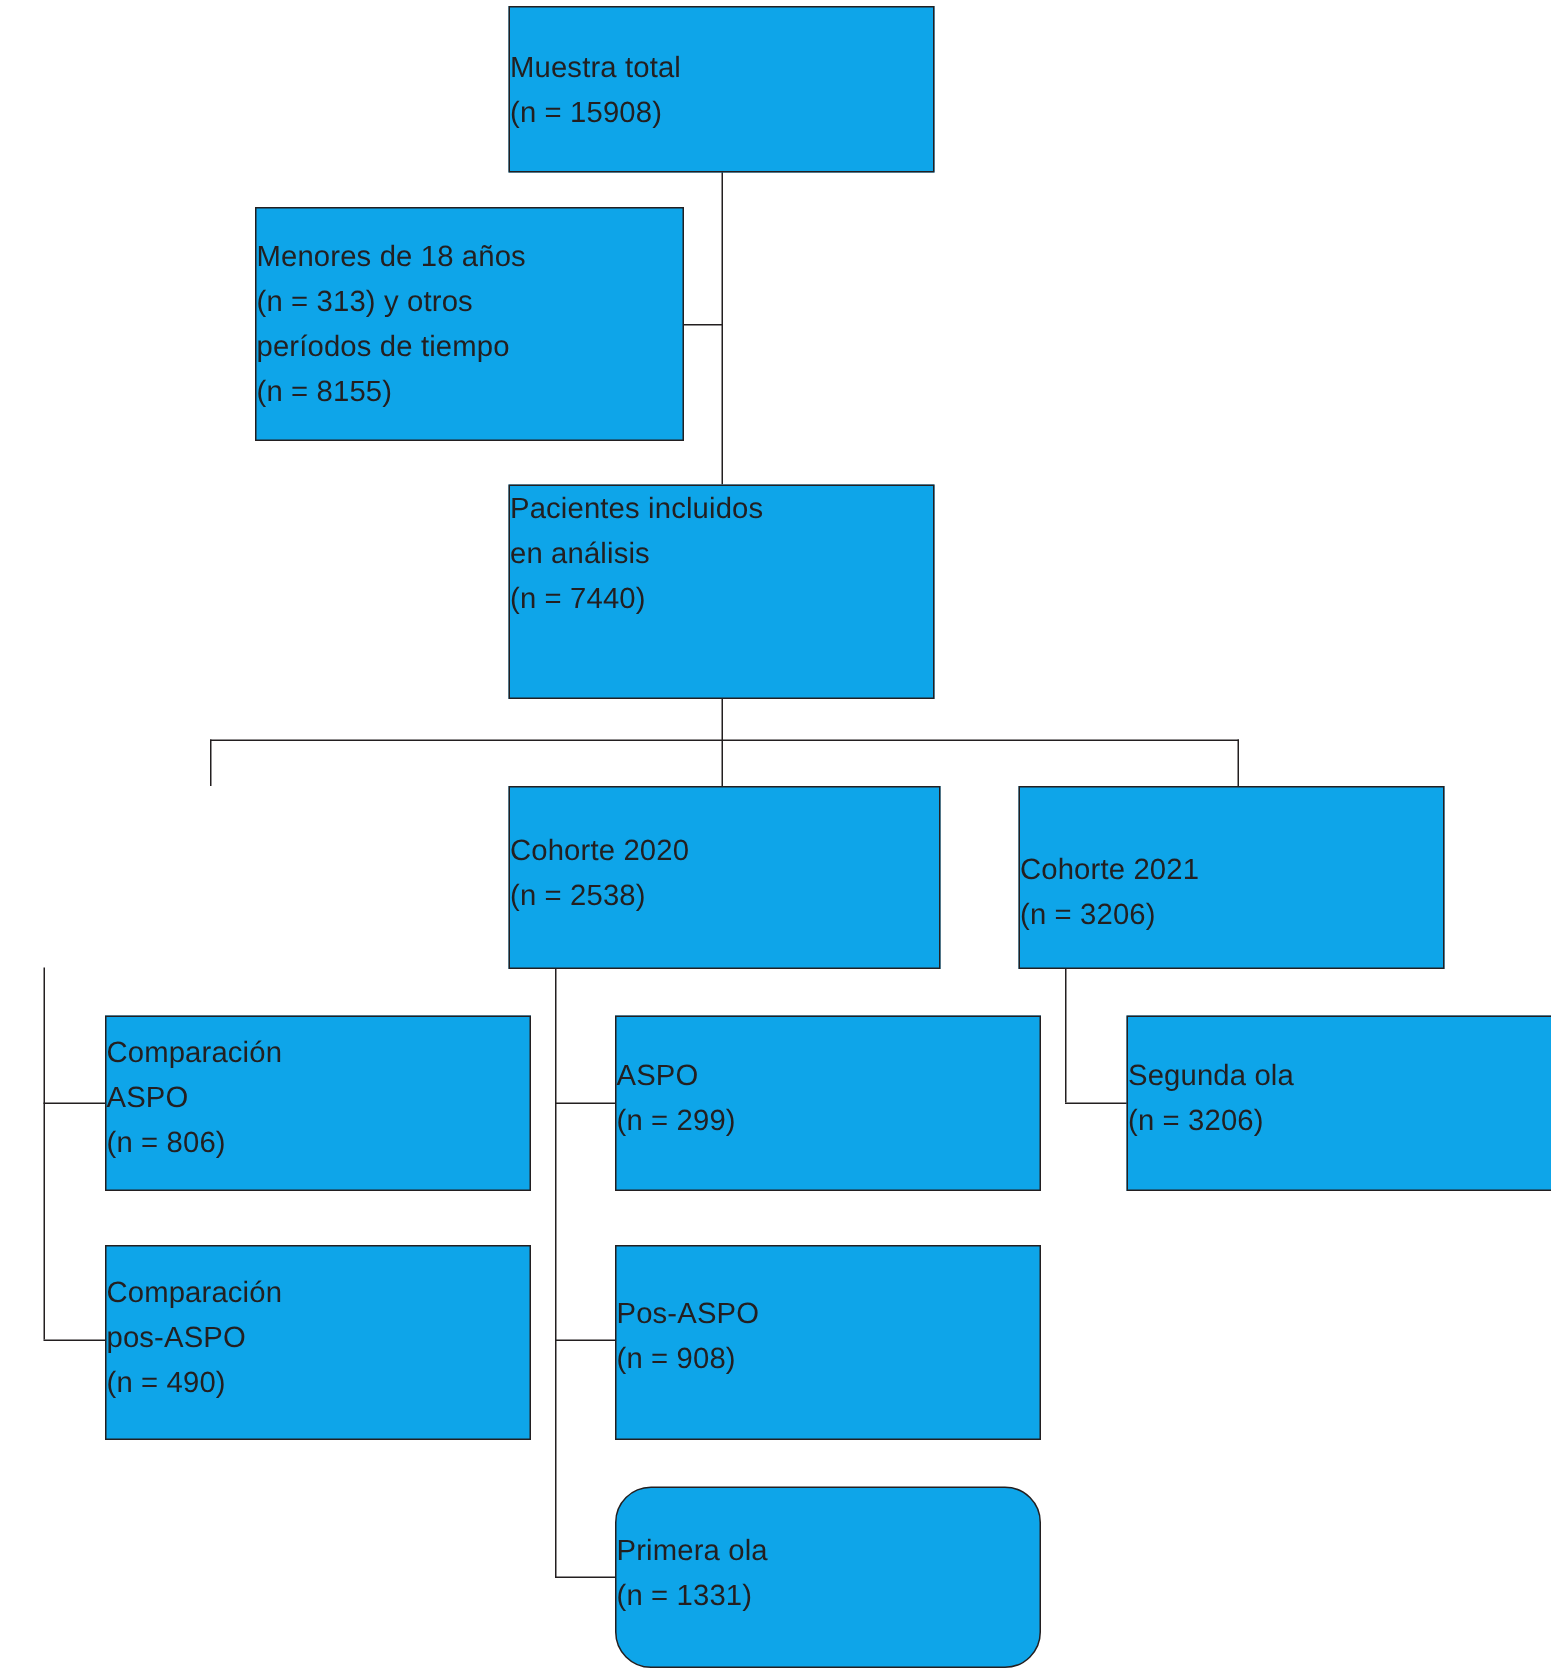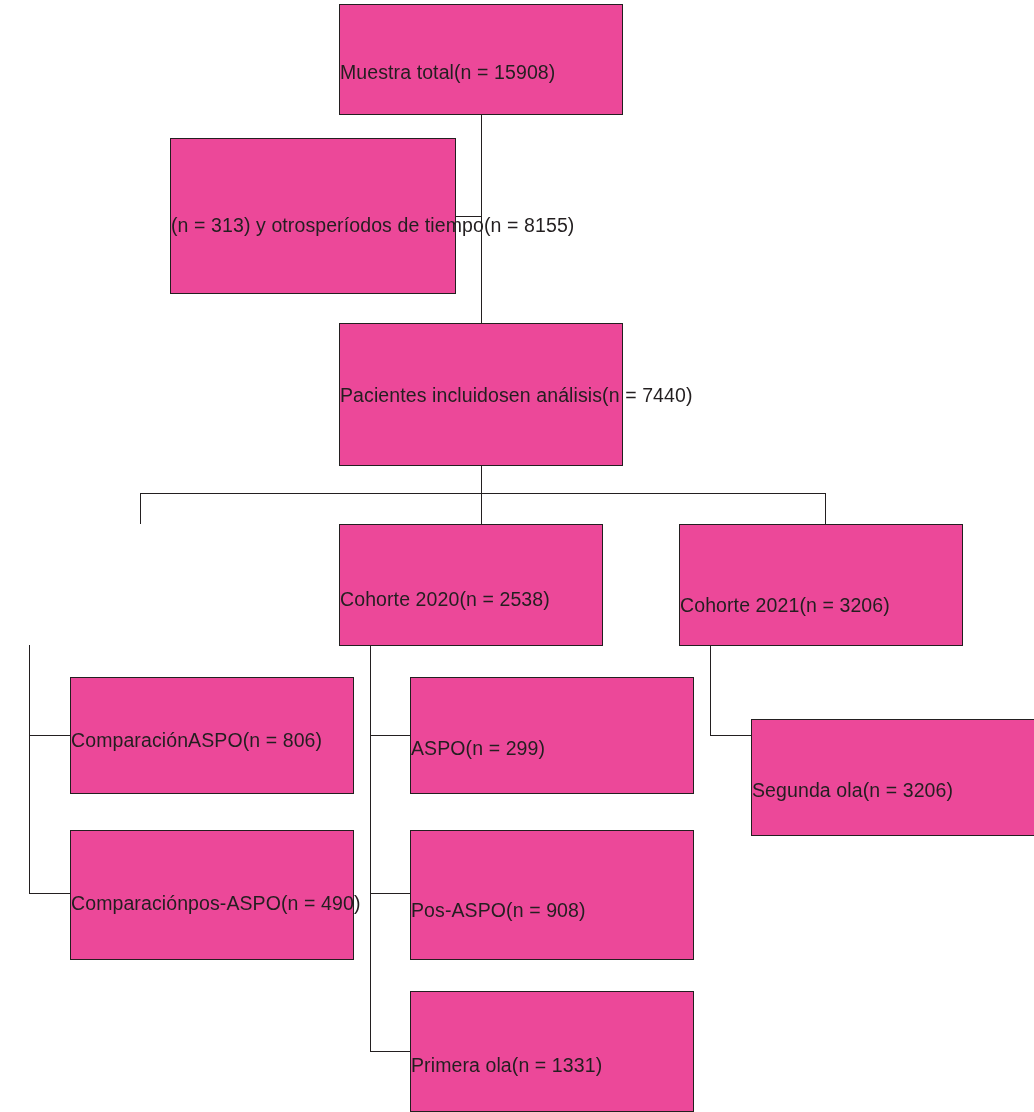--- a/index.html
+++ b/index.html
@@ -16,24 +16,24 @@
     position: relative;
     width: 1034px;
     height: 1112px;
     background: #ffffff;
     overflow: hidden;
   }
   .node {
     position: absolute;
     box-sizing: border-box;
     border: 1px solid #231f20;
-    background: #ec4899;
+    background: #0ea5e9;
     display: flex;
-    flex-direction: row;
-    align-items: center;
+    flex-direction: column;
+    align-items: flex-start;
     z-index: 2;
   }
   .node .tline {
     display: block;
     font-size: 19.5px;
     line-height: 30px;
     letter-spacing: 0.1px;
     white-space: nowrap;
     color: #231f20;
     text-align: center;
@@ -72,67 +72,68 @@
 
   <div class="conn vline" style="left:710px; top:645px; height:90px;"></div>
   <div class="conn hline" style="left:710px; top:735px; width:42px;"></div>
 
   <div class="node" style="left:339px; top:4px; width:284px; height:111px; padding-top:25px;">
     <span class="tline">Muestra total</span>
     <span class="tline">(n = 15908)</span>
   </div>
 
   <div class="node" style="left:170px; top:138px; width:286px; height:156px; padding-top:17px;">
+    <span class="tline">Menores de 18 años</span>
     <span class="tline">(n = 313) y otros</span>
     <span class="tline">períodos de tiempo</span>
     <span class="tline">(n = 8155)</span>
   </div>
 
   <div class="node" style="left:339px; top:323px; width:284px; height:143px; ">
     <span class="tline">Pacientes incluidos</span>
     <span class="tline">en análisis</span>
     <span class="tline">(n = 7440)</span>
   </div>
 
 
-  <div class="node" style="left:339px; top:524px; width:264px; height:122px; padding-top:27px;">
+  <div class="node" style="left:339px; top:524px; width:288px; height:122px; padding-top:27px;">
     <span class="tline">Cohorte 2020</span>
     <span class="tline">(n = 2538)</span>
   </div>
 
   <div class="node" style="left:679px; top:524px; width:284px; height:122px; padding-top:40px;">
     <span class="tline">Cohorte 2021</span>
     <span class="tline">(n = 3206)</span>
   </div>
 
   <div class="node" style="left:70px; top:677px; width:284px; height:117px; padding-top:9px;">
     <span class="tline">Comparación</span>
     <span class="tline">ASPO</span>
     <span class="tline">(n = 806)</span>
   </div>
 
   <div class="node" style="left:410px; top:677px; width:284px; height:117px; padding-top:24px;">
     <span class="tline">ASPO</span>
     <span class="tline">(n = 299)</span>
   </div>
 
-  <div class="node" style="left:751px; top:677px; width:284px; height:117px; padding-top:24px;margin-top:42px;">
+  <div class="node" style="left:751px; top:677px; width:284px; height:117px; padding-top:24px;">
     <span class="tline">Segunda ola</span>
     <span class="tline">(n = 3206)</span>
   </div>
 
   <div class="node" style="left:70px; top:830px; width:284px; height:130px; padding-top:16px;">
     <span class="tline">Comparación</span>
     <span class="tline">pos-ASPO</span>
     <span class="tline">(n = 490)</span>
   </div>
 
   <div class="node" style="left:410px; top:830px; width:284px; height:130px; padding-top:30px;">
     <span class="tline">Pos-ASPO</span>
     <span class="tline">(n = 908)</span>
   </div>
 
-  <div class="node" style="left:410px; top:991px; width:284px; height:121px; padding-top:27px;">
+  <div class="node" style="left:410px; top:991px; width:284px; height:121px; padding-top:27px;border-radius:24px;">
     <span class="tline">Primera ola</span>
     <span class="tline">(n = 1331)</span>
   </div>
 
 </div>
 
 </body></html>

